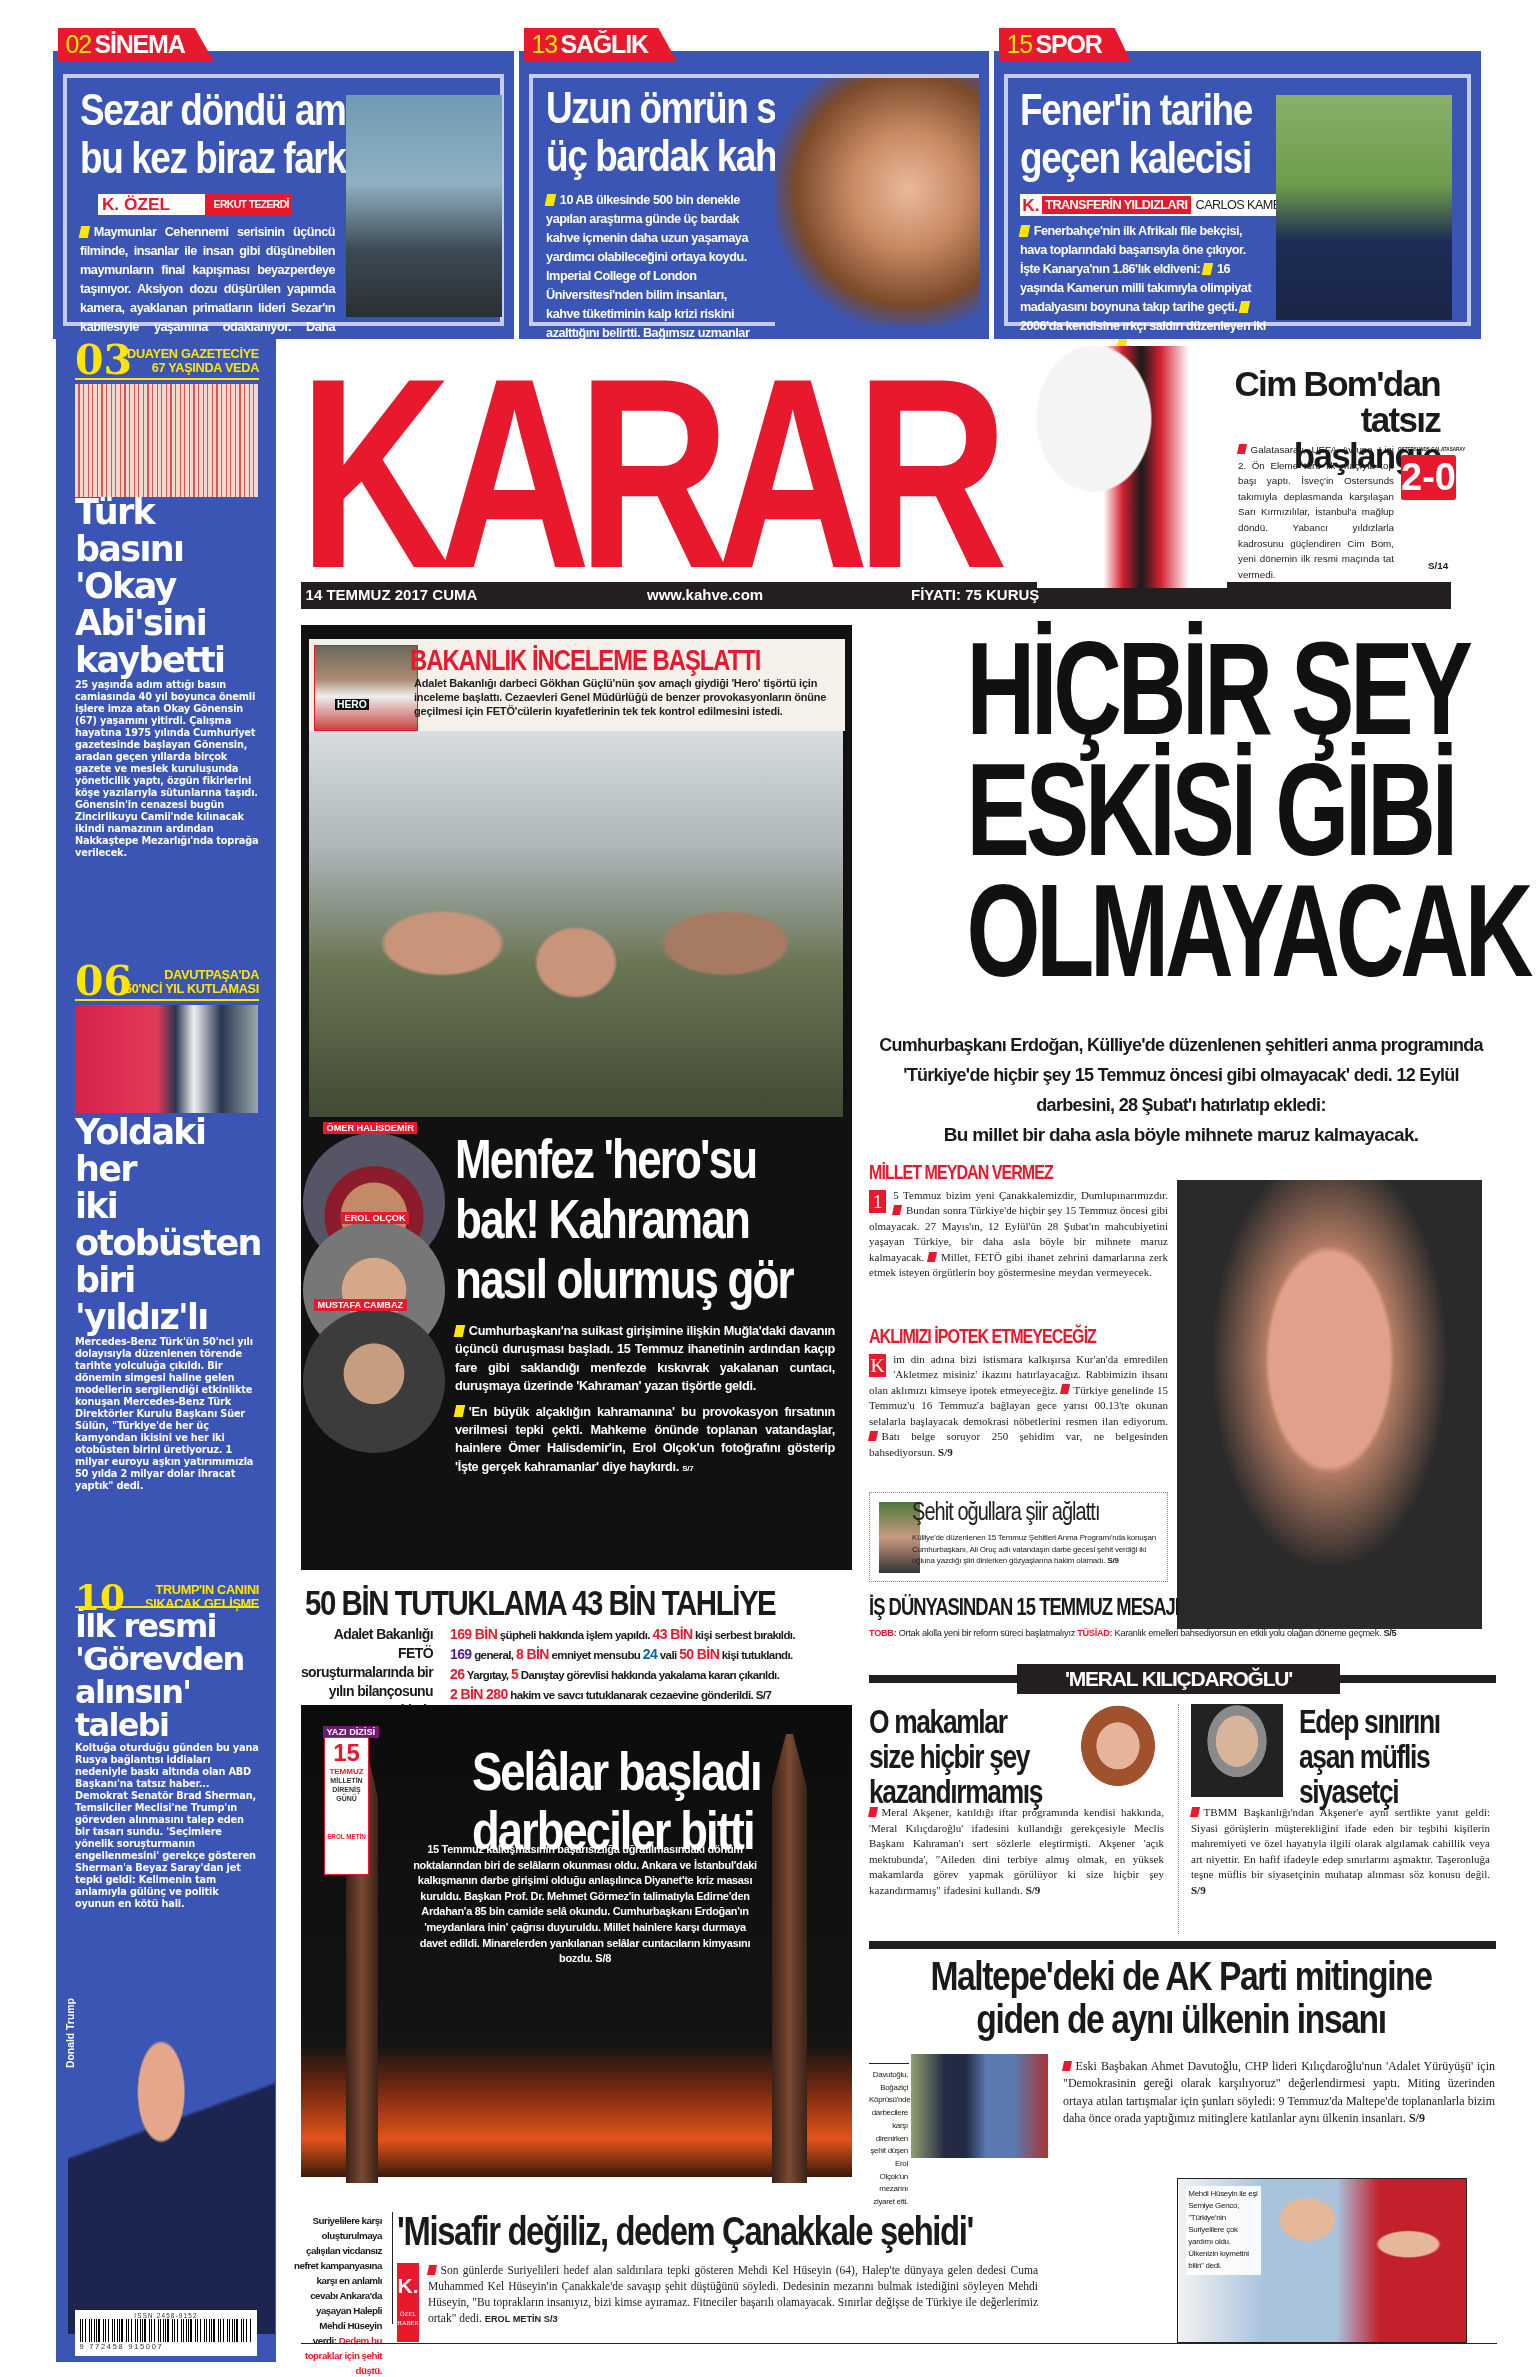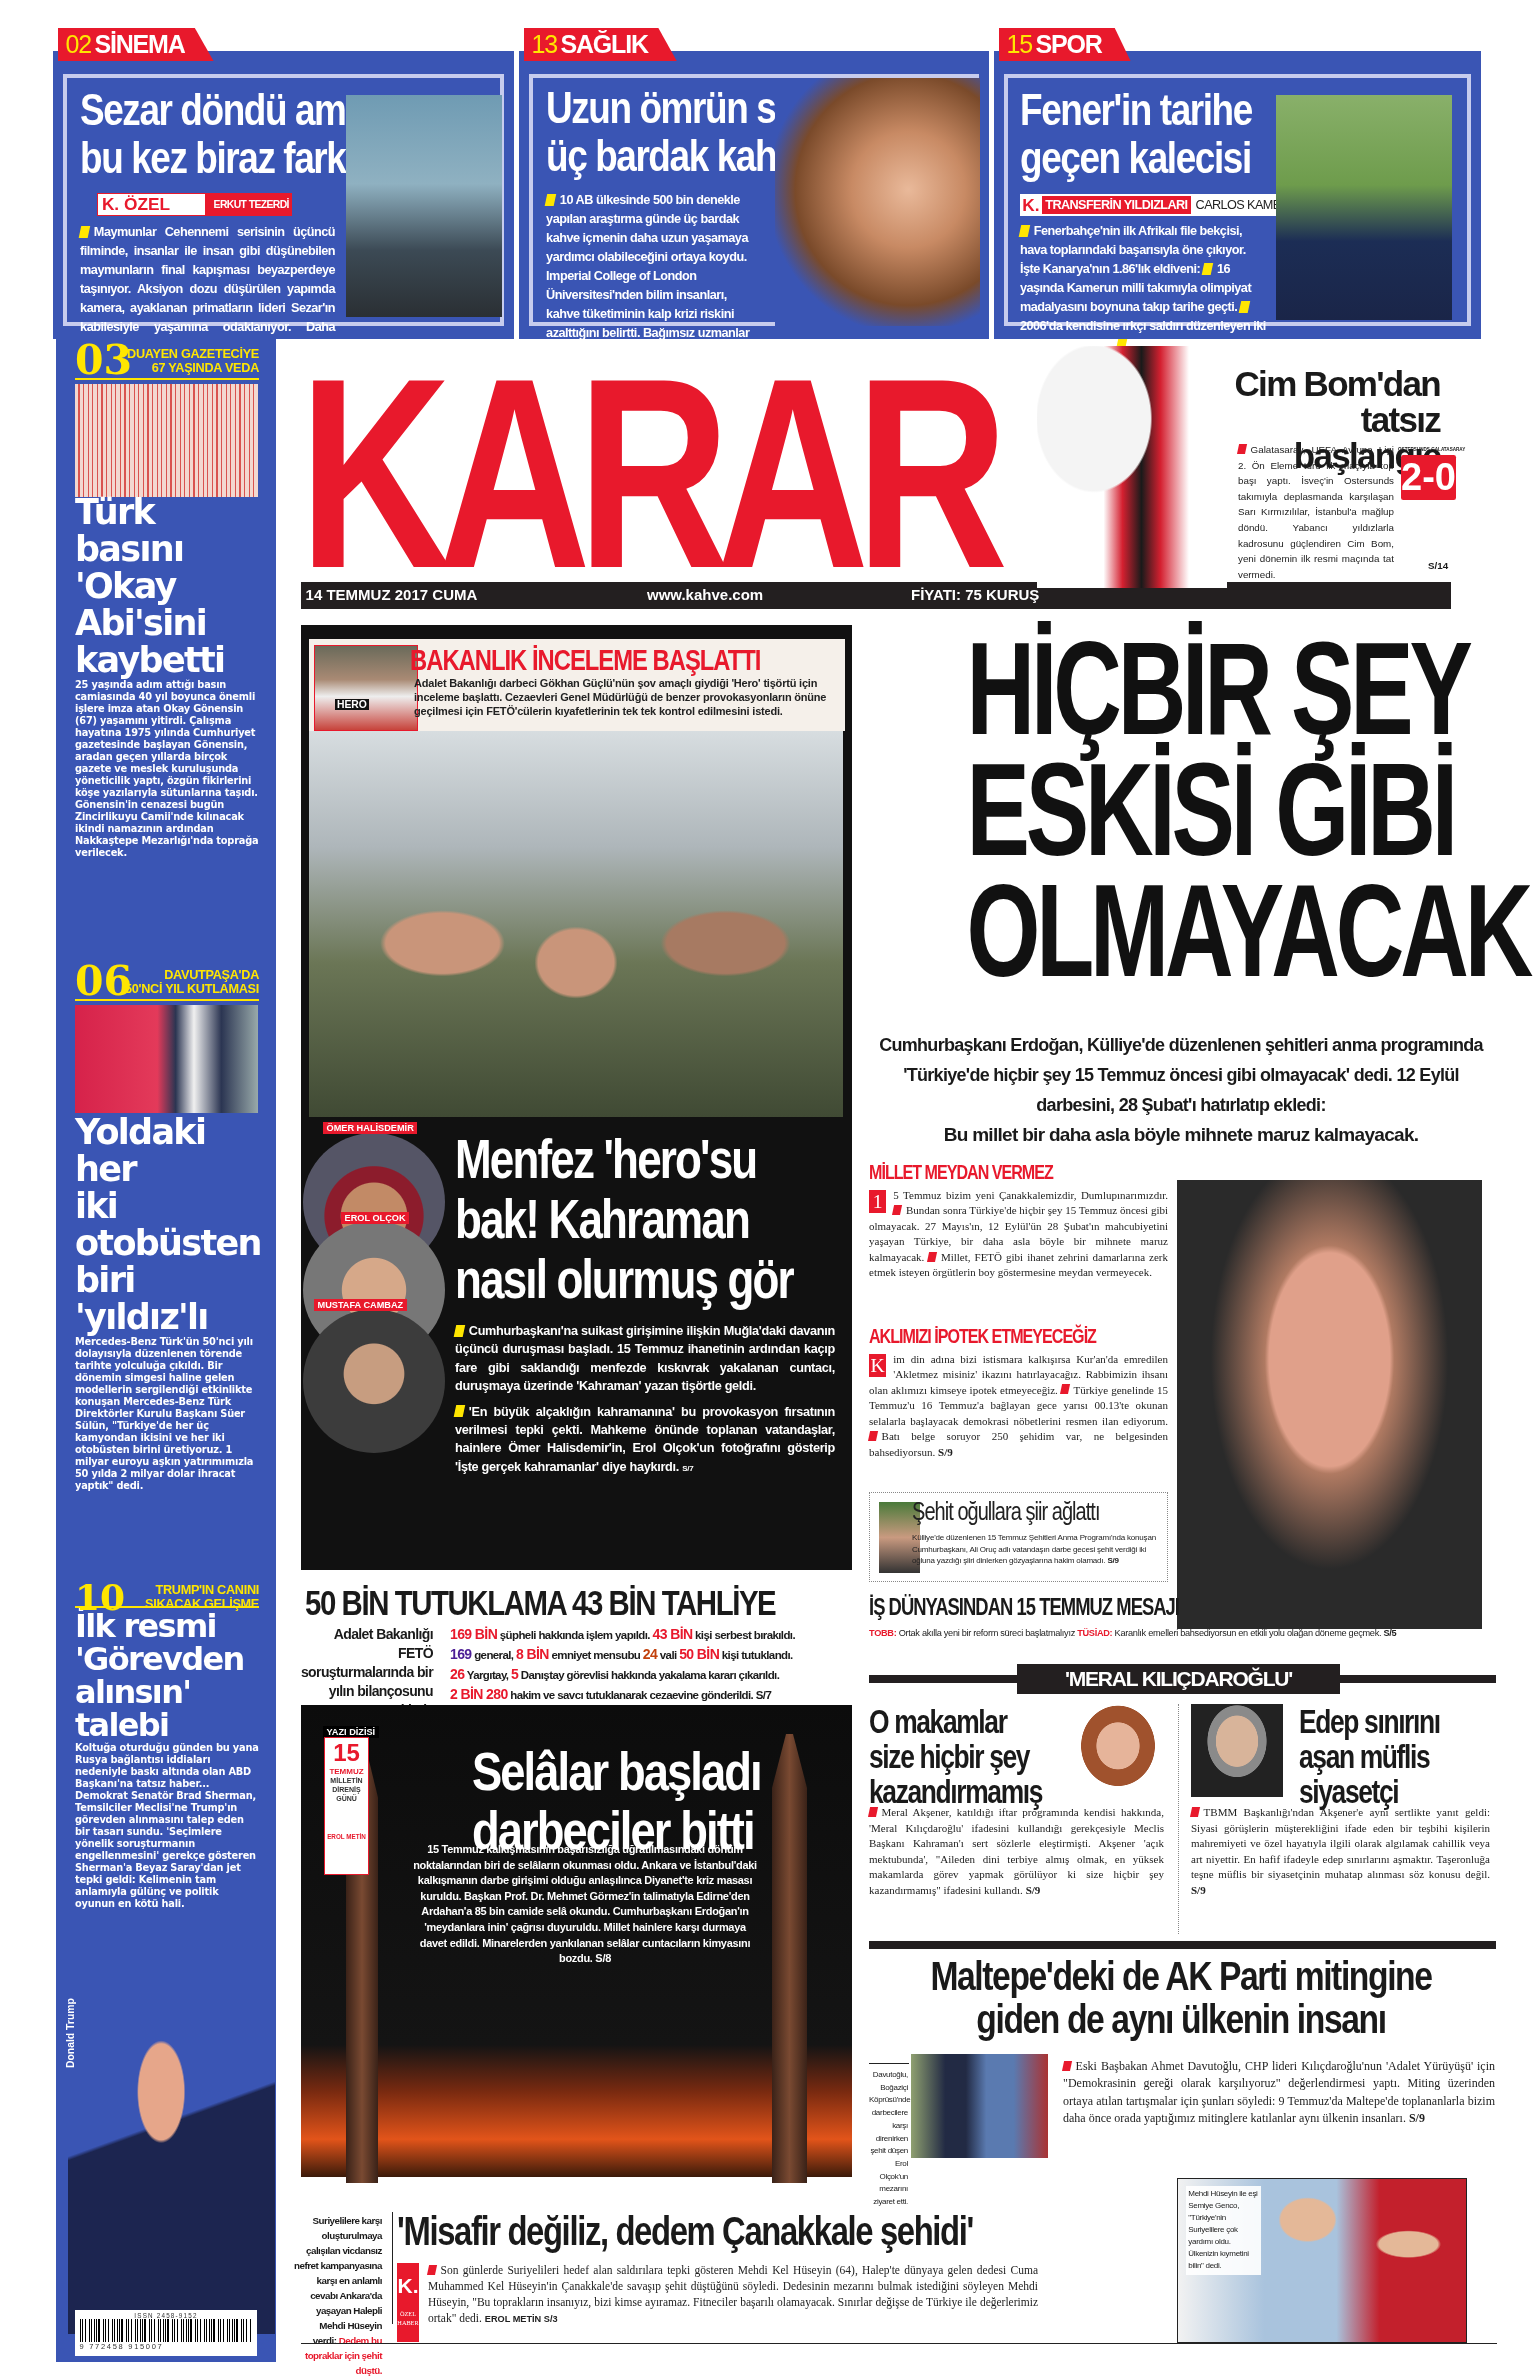--- a/index.html
+++ b/index.html
@@ -192,29 +192,29 @@
 <div class="abs" style="left:455px;top:1322px;width:380px;color:#fff;font-weight:bold;font-size:12.7px;line-height:18.4px;letter-spacing:-0.3px;text-align:justify">
   <p style="margin-bottom:7px"><span class="bullet"></span><span>Cumhurbaşkanı'na suikast girişimine ilişkin Muğla'daki davanın üçüncü duruşması başladı. 15 Temmuz ihanetinin ardından kaçıp fare gibi saklandığı menfezde kıskıvrak yakalanan cuntacı, duruşmaya üzerinde 'Kahraman' yazan tişörtle geldi.</span></p>
   <p><span class="bullet"></span><span>'En büyük alçaklığın kahramanına' bu provokasyon fırsatının verilmesi tepki çekti. Mahkeme önünde toplanan vatandaşlar, hainlere Ömer Halisdemir'in, Erol Olçok'un fotoğrafını gösterip 'İşte gerçek kahramanlar' diye haykırdı.</span> <span style="font-size:8px">S/7</span></p>
 </div>
 
 <div class="abs" style="left:301px;top:1577px;width:554px;height:126px;background:#fff"></div>
 <div class="abs" style="left:305px;top:1583px;font-weight:bold;font-size:35px;letter-spacing:-1.7px;transform:scaleX(.84);transform-origin:left top;white-space:nowrap">50 BİN TUTUKLAMA 43 BİN TAHLİYE</div>
 <div class="abs" style="left:299px;top:1625px;width:134px;text-align:right;font-weight:bold;font-size:14px;line-height:19px;letter-spacing:-0.6px">Adalet Bakanlığı FETÖ soruşturmalarında bir yılın bilançosunu açıkladı.</div>
 <div class="abs" id="arrest-lines" style="left:450px;top:1625px;width:403px;font-weight:bold;font-size:11.5px;line-height:19px;letter-spacing:-0.6px;white-space:nowrap">
     <div><span style="color: rgb(232, 25, 44); font-size: 14px;">169 BİN</span><span> şüpheli hakkında işlem yapıldı. </span><span style="color: rgb(232, 25, 44); font-size: 14px;">43 BİN</span><span> kişi serbest bırakıldı.</span></div>
-    <div><span style="color: #4c1d95; font-size: 14px;">169</span><span> general, </span><span style="color: rgb(232, 25, 44); font-size: 14px;">8 BİN</span><span> emniyet mensubu </span><span style="color: #c2410c; font-size: 14px;">24</span><span> vali </span><span style="color: rgb(232, 25, 44); font-size: 14px;">50 BİN</span><span> kişi tutuklandı.</span></div>
+    <div><span style="color: #4c1d95; font-size: 14px;">169</span><span> general, </span><span style="color: rgb(232, 25, 44); font-size: 14px;">8 BİN</span><span> emniyet mensubu </span><span style="color: #0369a1; font-size: 14px;">24</span><span> vali </span><span style="color: rgb(232, 25, 44); font-size: 14px;">50 BİN</span><span> kişi tutuklandı.</span></div>
     <div><span style="color: rgb(232, 25, 44); font-size: 14px;">26</span><span> Yargıtay, </span><span style="color: rgb(232, 25, 44); font-size: 14px;">5</span><span> Danıştay görevlisi hakkında yakalama kararı çıkarıldı.</span></div>
     <div><span style="color: rgb(232, 25, 44); font-size: 14px;">2 BİN 280</span><span> hakim ve savcı tutuklanarak cezaevine gönderildi. S/7</span></div>
   </div>
 
 <div class="abs black" style="left:301px;top:1705px;width:551px;height:472px;background:linear-gradient(180deg,#0c0c0c 0%,#141414 72%,#7a2a10 82%,#e2541a 92%,#3a1a0a 100%)"></div>
 <div class="abs" style="left:346px;top:1745px;width:32px;height:438px;background:linear-gradient(90deg,#3a2218,#7a4a32,#3a2218);clip-path:polygon(40% 0,60% 0,100% 12%,100% 100%,0 100%,0 12%)"></div>
 <div class="abs" style="left:772px;top:1734px;width:35px;height:449px;background:linear-gradient(90deg,#3a2218,#7a4a32,#3a2218);clip-path:polygon(40% 0,60% 0,100% 12%,100% 100%,0 100%,0 12%)"></div>
-<div class="abs" style="left:323px;top:1726px;background:#000000;color:#fff;font-weight:bold;font-size:9.2px;padding:1.2px 3.5px">YAZI DİZİSİ</div>
+<div class="abs" style="left:323px;top:1726px;background:#701a75;color:#fff;font-weight:bold;font-size:9.2px;padding:1.2px 3.5px">YAZI DİZİSİ</div>
 <div class="abs" style="left:324px;top:1737px;width:45px;height:138px;background:#fff;border:1.7px solid #e8192c;text-align:center">
   <div style="color:#e8192c;font-weight:bold;font-size:24px;line-height:29px">15</div>
   <div style="color:#e8192c;font-weight:bold;font-size:8px">TEMMUZ</div>
   <div style="color:#333;font-weight:bold;font-size:7px;line-height:9.2px">MİLLETİN</div>
   <div style="color:#333;font-weight:bold;font-size:7px;line-height:9.2px">DİRENİŞ</div>
   <div style="color:#333;font-weight:bold;font-size:7px;line-height:9.2px">GÜNÜ</div>
   <div style="margin-top:29px;color:#e8192c;font-weight:bold;font-size:6.3px">EROL METİN</div>
 </div>
 <div class="abs" style="left:472px;top:1742px;color:#fff;font-weight:bold;font-size:54px;line-height:59px;letter-spacing:-2.3px;text-align:center;width:242px;transform:scaleX(.84);transform-origin:left top;white-space:nowrap">
   <div>Selâlar başladı</div>

